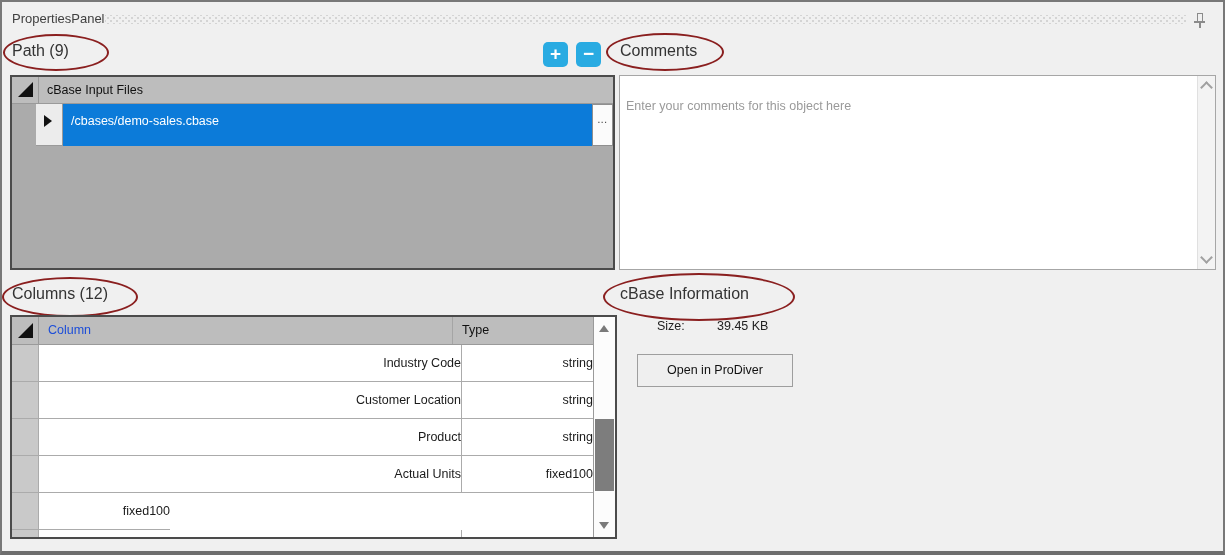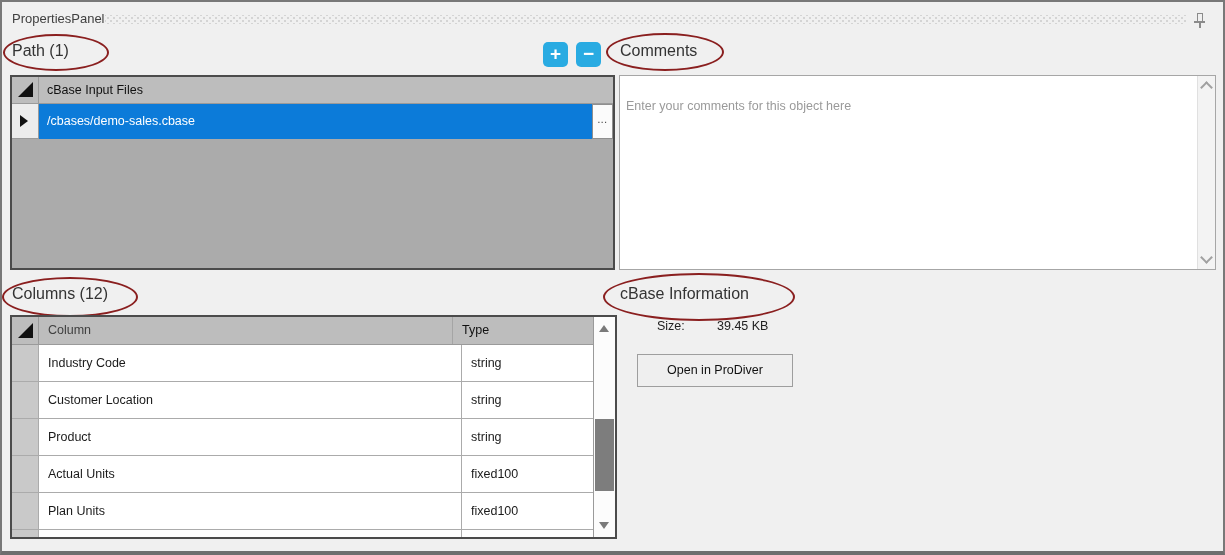--- a/index.html
+++ b/index.html
@@ -29,21 +29,21 @@
   }
   
   .path-table{
     position:absolute;left:8px;top:73px;width:605px;height:195px;box-sizing:border-box;
     border:2px solid #4b4b4b;background:#ababab;
   }
   .pt-header{display:flex;height:26px;background:#bdbdbd;border-bottom:1px solid #9a9a9a;}
   .corner-cell{width:27px;box-sizing:border-box;border-right:1px solid #9a9a9a;position:relative;}
   .corner-tri{position:absolute;left:6px;top:5px;width:0;height:0;border-bottom:15px solid #111;border-left:15px solid transparent;}
   .pt-header-label{flex:1;line-height:26px;padding-left:8px;font-size:12.5px;color:#111;}
-  .pt-row{display:flex;height:35px;}
+  .pt-row{display:flex;height:42px;margin-left:24px;}
   .row-sel{width:27px;box-sizing:border-box;background:#ececec;border-right:1px solid #9a9a9a;border-bottom:1px solid #9a9a9a;position:relative;}
   .row-arrow{position:absolute;left:8px;top:11px;width:0;height:0;border-left:8px solid #111;border-top:6px solid transparent;border-bottom:6px solid transparent;}
   .pt-cell{flex:1;background:#0c7bd9;color:#fff;font-size:12.5px;line-height:35px;padding-left:8px;white-space:nowrap;overflow:hidden;}
   .browse-btn{
     width:21px;box-sizing:border-box;background:#fbfbfb;border:1px solid #8f8f8f;
     color:#333;font-size:10px;letter-spacing:0.5px;text-align:center;line-height:30px;cursor:pointer;
   }
   
   .comments-box{
     position:absolute;left:617px;top:73px;width:597px;height:195px;box-sizing:border-box;
@@ -59,23 +59,23 @@
   .chev{position:absolute;left:4px;width:7px;height:7px;border-left:2px solid #a0a0a0;border-top:2px solid #a0a0a0;}
   .chev.up{top:7px;transform:rotate(45deg);}
   .chev.down{bottom:7px;transform:rotate(225deg);}
   
   .cols-table{
     position:absolute;left:8px;top:313px;width:607px;height:224px;box-sizing:border-box;
     border:2px solid #4b4b4b;background:#fff;display:flex;
   }
   .cols-content{flex:1;display:flex;flex-direction:column;overflow:hidden;}
   .ct-header{display:flex;height:27px;background:#bdbdbd;border-bottom:1px solid #9a9a9a;flex:none;}
-  .ct-h-col{flex:1;line-height:27px;padding-left:9px;font-size:12.5px;color:#404040;border-right:1px solid #a5a5a5;}
+  .ct-h-col{flex:1;line-height:27px;padding-left:9px;font-size:12.5px;color:#1d4ed8;border-right:1px solid #a5a5a5;}
   .ct-h-type{width:131px;line-height:27px;padding-left:9px;font-size:12.5px;color:#111;}
-  .ct-row{display:flex;height:37px;flex:none;}
+  .ct-row{display:flex;height:37px;flex:none;text-align:right;}
   .ct-sel{width:27px;box-sizing:border-box;background:#c9c9c9;border-right:1px solid #ababab;border-bottom:1px solid #ababab;}
   .ct-col{flex:1;background:#fff;font-size:12.5px;color:#1a1a1a;line-height:36px;padding-left:9px;border-right:1px solid #ababab;border-bottom:1px solid #ababab;white-space:nowrap;overflow:hidden;}
   .ct-type{width:131px;box-sizing:border-box;background:#fff;font-size:12.5px;color:#1a1a1a;line-height:36px;padding-left:9px;border-bottom:1px solid #ababab;}
   .ct-row.partial{height:10px;overflow:hidden;}
   .cols-scroll{width:21px;flex:none;background:#fcfcfc;border-left:1px solid #9a9a9a;position:relative;}
   .tri{position:absolute;left:5px;width:0;height:0;}
   .tri.up{top:8px;border-left:5px solid transparent;border-right:5px solid transparent;border-bottom:7px solid #7a7a7a;}
   .tri.down{bottom:8px;border-left:5px solid transparent;border-right:5px solid transparent;border-top:7px solid #7a7a7a;}
   .thumb{position:absolute;left:1px;right:1px;top:102px;height:72px;background:#7d7d7d;cursor:grab;}
   
@@ -92,21 +92,21 @@
 <div class="panel">
 
   <span class="titlebar-title">PropertiesPanel</span>
   <div class="grip"></div>
   <div class="pin">
     <div class="head"></div>
     <div class="flange"></div>
     <div class="needle"></div>
   </div>
 
-  <span class="heading" style="left:10px;top:40px;">Path (1)</span>
+  <span class="heading" style="left:10px;top:40px;">Path (9)</span>
   <div class="oval" style="left:1px;top:32px;width:102px;height:33px;"></div>
 
   <div class="sq-btn" style="left:541px;top:40px;">+</div>
   <div class="sq-btn" style="left:574px;top:40px;">−</div>
 
   <span class="heading" style="left:618px;top:40px;">Comments</span>
   <div class="oval" style="left:604px;top:31px;width:114px;height:34px;"></div>
 
   <div class="path-table">
     <div class="pt-header">
@@ -163,21 +163,20 @@
         <div class="ct-col">Product</div>
         <div class="ct-type">string</div>
       </div>
       <div class="ct-row">
         <div class="ct-sel"></div>
         <div class="ct-col">Actual Units</div>
         <div class="ct-type">fixed100</div>
       </div>
       <div class="ct-row">
         <div class="ct-sel"></div>
-        <div class="ct-col">Plan Units</div>
         <div class="ct-type">fixed100</div>
       </div>
       <div class="ct-row partial">
         <div class="ct-sel"></div>
         <div class="ct-col"></div>
         <div class="ct-type"></div>
       </div>
     </div>
     <div class="cols-scroll">
       <div class="tri up"></div>

